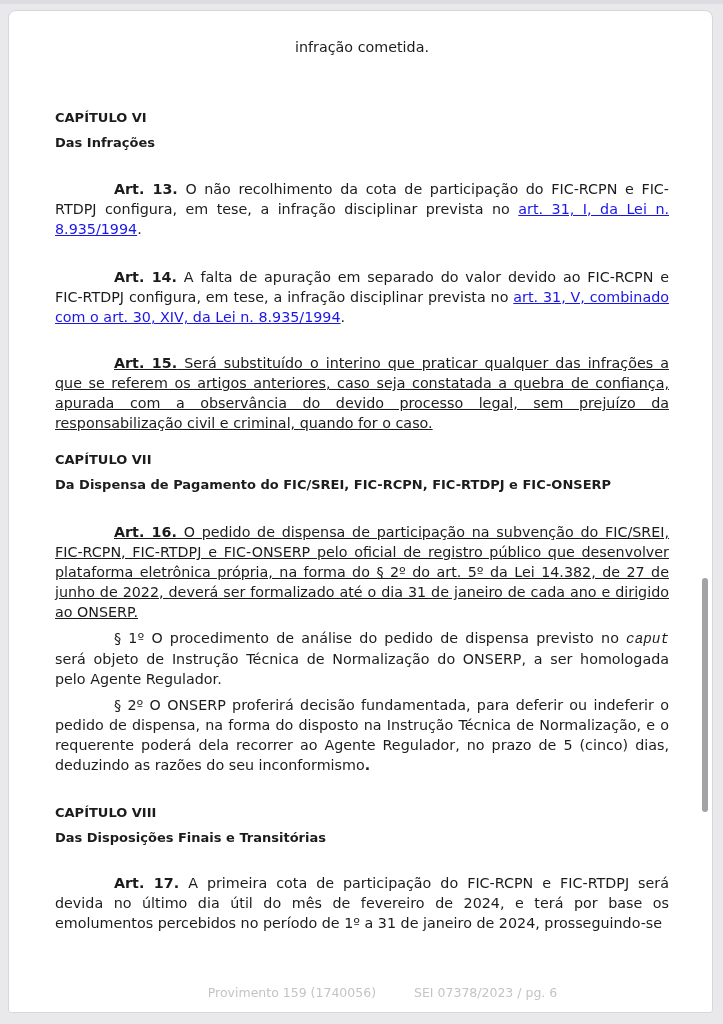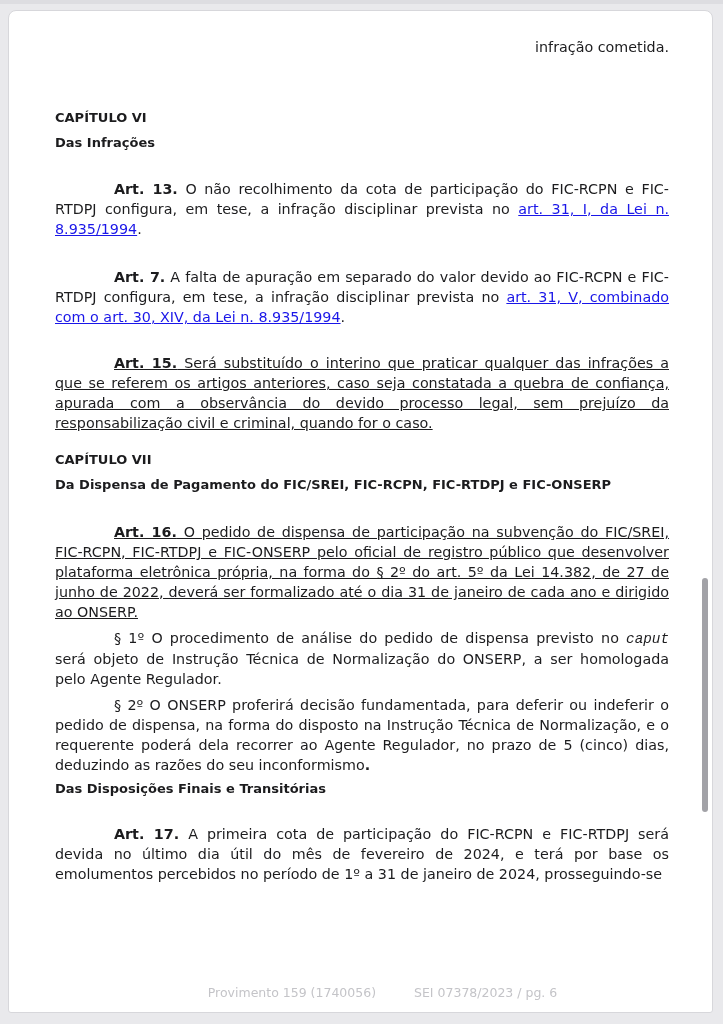--- a/index.html
+++ b/index.html
@@ -22,21 +22,21 @@
     border-radius: 8px 8px 3px 3px;
     box-sizing: border-box;
   }
   .content {
     padding: 26px 43px 0 46px;
     color: #1c1c1e;
     font-size: 14.3px;
     line-height: 20px;
   }
   .content p { margin: 0; text-align: justify; }
-  p.intro { text-align: right; }
+  p.intro { text-align: center; }
   .chap-title, .chap-sub {
     text-align: center;
     font-weight: bold;
     font-size: 13px;
     line-height: 22px;
     margin: 0;
   }
   .art { text-indent: 59px; }
   .mt-50 { margin-top: 50px !important; }
   .mt-27 { margin-top: 27px !important; }
@@ -79,34 +79,35 @@
 <div class="page">
   <div class="content">
 
     <p class="intro"><span>infração cometida.</span></p>
 
     <p class="chap-title mt-50">CAPÍTULO VI</p>
     <p class="chap-sub mt-3">Das Infrações</p>
 
     <p class="art mt-25"><span class="bold">Art. 13.</span><span> O não recolhimento da cota de participação do FIC-RCPN e FIC-RTDPJ configura, em tese, a infração disciplinar prevista no </span><a href="#" class="law-link">art. 31, I, da Lei n. 8.935/1994</a><span>.</span></p>
 
-    <p class="art mt-28"><span class="bold">Art. 7.</span><span> A falta de apuração em separado do valor devido ao FIC-RCPN e FIC-RTDPJ configura, em tese, a infração disciplinar prevista no </span><a href="#" class="law-link">art. 31, V, combinado com o art. 30, XIV, da Lei n. 8.935/1994</a><span>.</span></p>
+    <p class="art mt-28"><span class="bold">Art. 14.</span><span> A falta de apuração em separado do valor devido ao FIC-RCPN e FIC-RTDPJ configura, em tese, a infração disciplinar prevista no </span><a href="#" class="law-link">art. 31, V, combinado com o art. 30, XIV, da Lei n. 8.935/1994</a><span>.</span></p>
 
     <p class="art mt-26"><span class="bold">Art. 15.</span><span> Será substituído o interino que praticar qualquer das infrações a que se referem os artigos anteriores, caso seja constatada a quebra de confiança, apurada com a observância do devido processo legal, sem prejuízo da responsabilização civil e criminal, quando for o caso.</span></p>
 
     <p class="chap-title mt-16">CAPÍTULO VII</p>
     <p class="chap-sub mt-3">Da Dispensa de Pagamento do FIC/SREI, FIC-RCPN, FIC-RTDPJ e FIC-ONSERP</p>
 
     <p class="art mt-26"><span class="bold">Art. 16.</span><span> O pedido de dispensa de participação na subvenção do FIC/SREI, FIC-RCPN, FIC-RTDPJ e FIC-ONSERP pelo oficial de registro público que desenvolver plataforma eletrônica própria, na forma do § 2º do art. 5º da Lei 14.382, de 27 de junho de 2022, deverá ser formalizado até o dia 31 de janeiro de cada ano e dirigido ao ONSERP.</span></p>
 
     <p class="art mt-6"><span>§ 1º O procedimento de análise do pedido de dispensa previsto no </span><span class="italic">caput</span><span> será objeto de Instrução Técnica de Normalização do ONSERP, a ser homologada pelo Agente Regulador.</span></p>
 
     <p class="art mt-6"><span>§ 2º O ONSERP proferirá decisão fundamentada, para deferir ou indeferir o pedido de dispensa, na forma do disposto na Instrução Técnica de Normalização, e o requerente poderá dela recorrer ao Agente Regulador, no prazo de 5 (cinco) dias, deduzindo as razões do seu inconformismo</span><span class="bold">.</span></p>
 
 
+    <p class="chap-title mt-27">CAPÍTULO VIII</p>
     <p class="chap-sub mt-3">Das Disposições Finais e Transitórias</p>
 
     <p class="art mt-24"><span class="bold">Art. 17.</span><span> A primeira cota de participação do FIC-RCPN e FIC-RTDPJ será devida no último dia útil do mês de fevereiro de 2024, e terá por base os emolumentos percebidos no período de 1º a 31 de janeiro de 2024, prosseguindo-se</span></p>
 
   </div>
 
   <div class="page-footer">
     <span>Provimento 159 (1740056)</span>
     <span>SEI 07378/2023 / pg. 6</span>
   </div>

